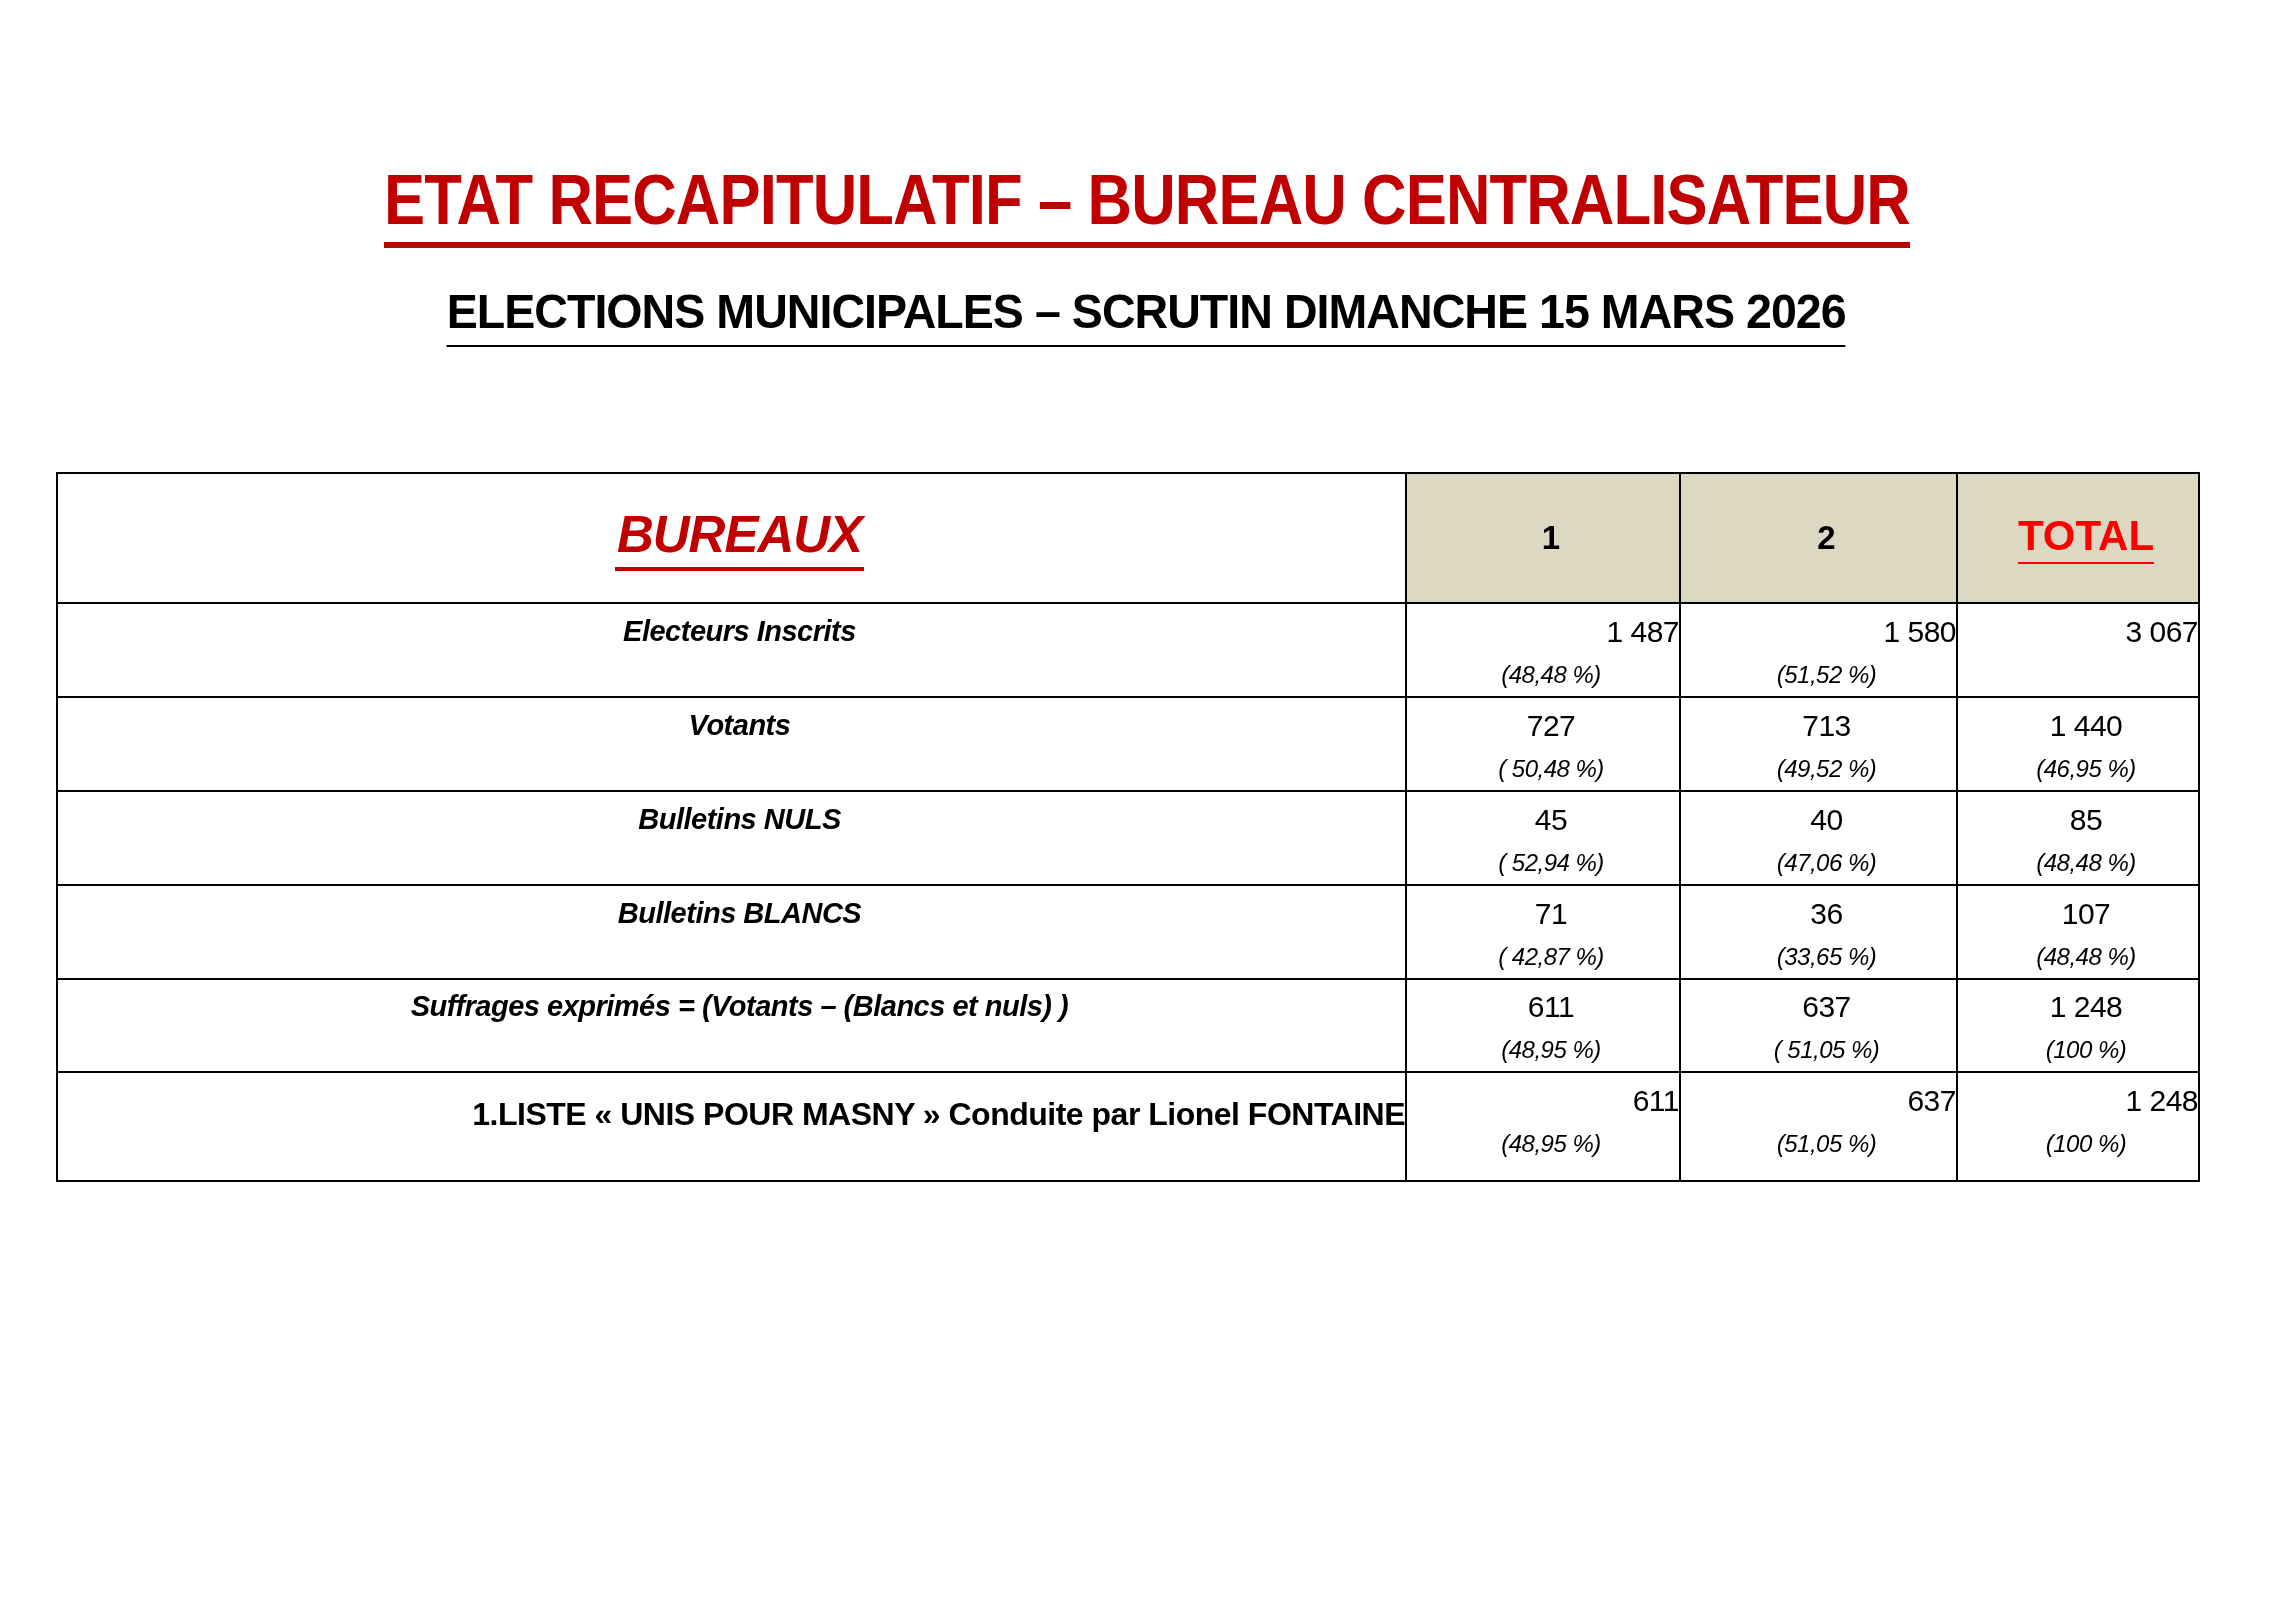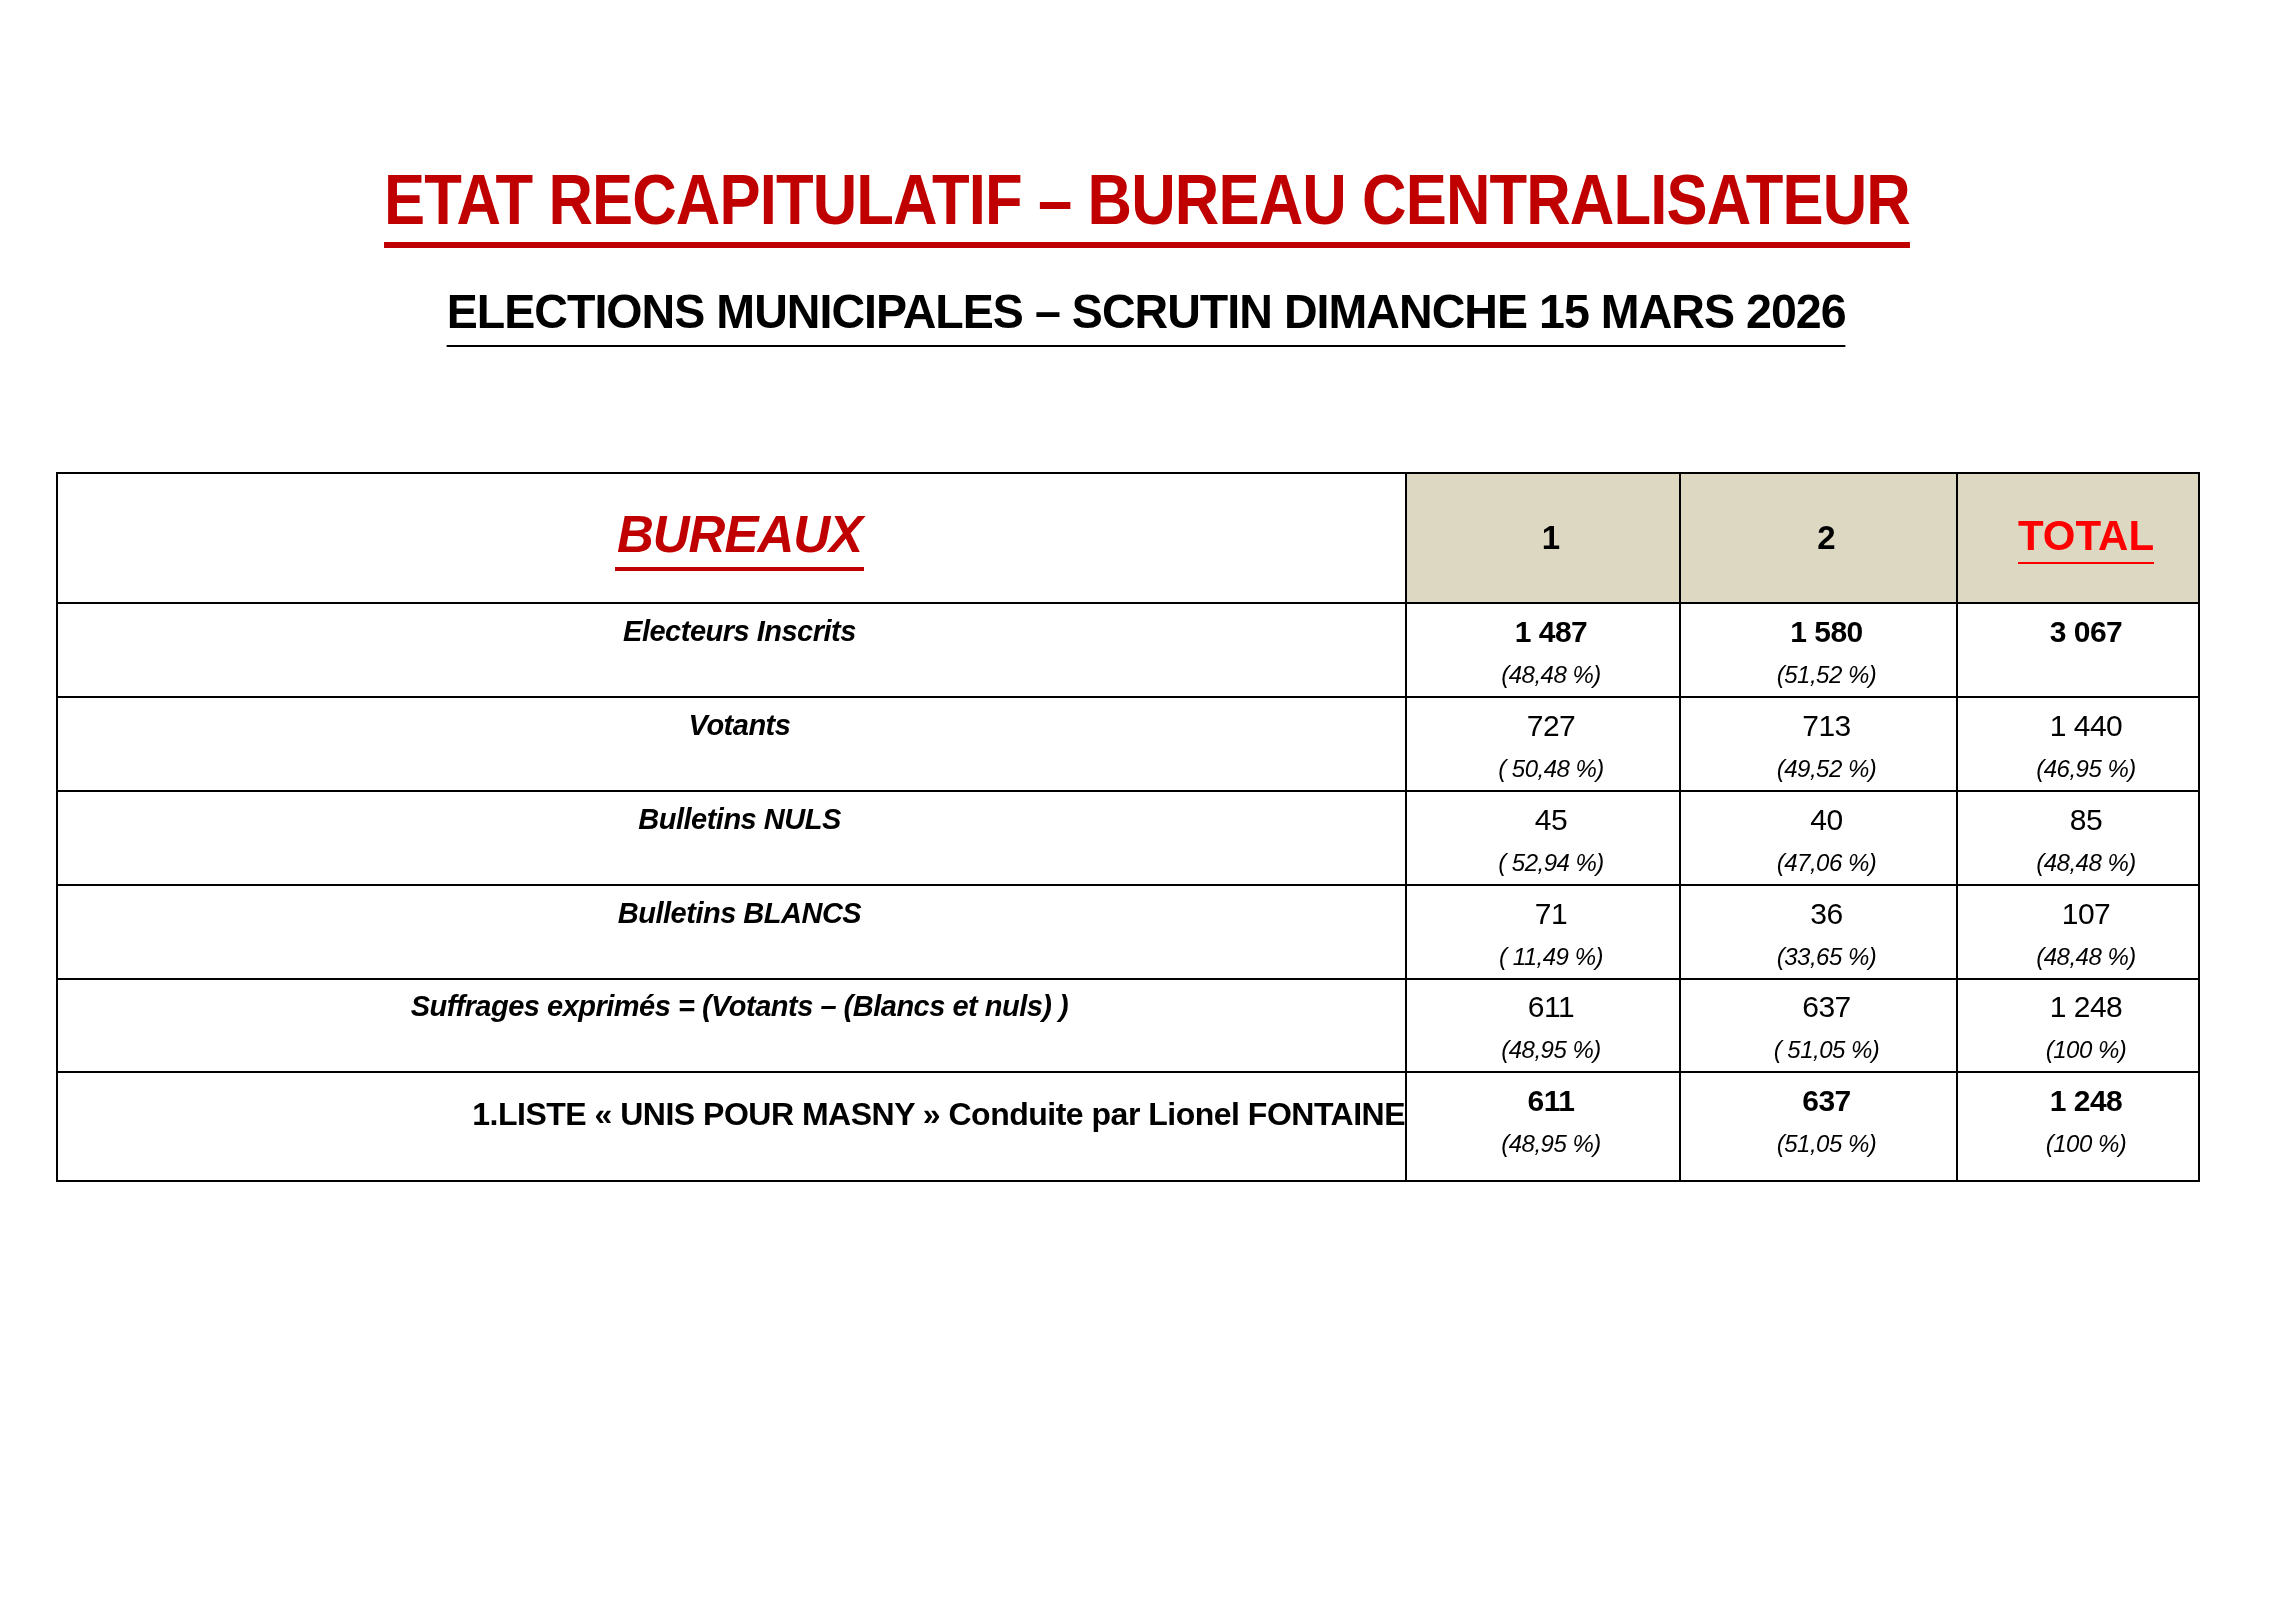--- a/index.html
+++ b/index.html
@@ -94,21 +94,21 @@
     text-align: right;
     font-size: 32px; font-weight: bold; font-style: normal;
     padding: 21.6px 0 0 19.6px; line-height: 39px;
     letter-spacing: -0.5px;
   }
   .list-number { display: inline-block; min-width: 51px; }
 
   td.val-cell { text-align: center; padding-top: 5.9px; }
   td.val-cell .num { font-size: 30px; line-height: 43px; letter-spacing: -0.5px; }
   td.val-cell .pct { font-size: 24px; font-style: italic; line-height: 43px; letter-spacing: -0.5px; }
-  tr.vals-bold td.val-cell .num { font-weight: bold; }
+  tr.vals-bold td.val-cell .num { font-weight: normal; text-align: right; }
 </style>
 </head>
 <body>
 
 <div class="page">
 
   <div class="title-band">
     <span class="title-inner">ETAT RECAPITULATIF – BUREAU CENTRALISATEUR</span>
   </div>
 
@@ -181,21 +181,21 @@
       <td class="val-cell">
         <div class="num">85</div>
         <div class="pct">(48,48 %)</div>
       </td>
     </tr>
 
     <tr class="r3">
       <td class="row-label">Bulletins BLANCS</td>
       <td class="val-cell">
         <div class="num">71</div>
-        <div class="pct">( 11,49 %)</div>
+        <div class="pct">( 42,87 %)</div>
       </td>
       <td class="val-cell">
         <div class="num">36</div>
         <div class="pct">(33,65 %)</div>
       </td>
       <td class="val-cell">
         <div class="num">107</div>
         <div class="pct">(48,48 %)</div>
       </td>
     </tr>

